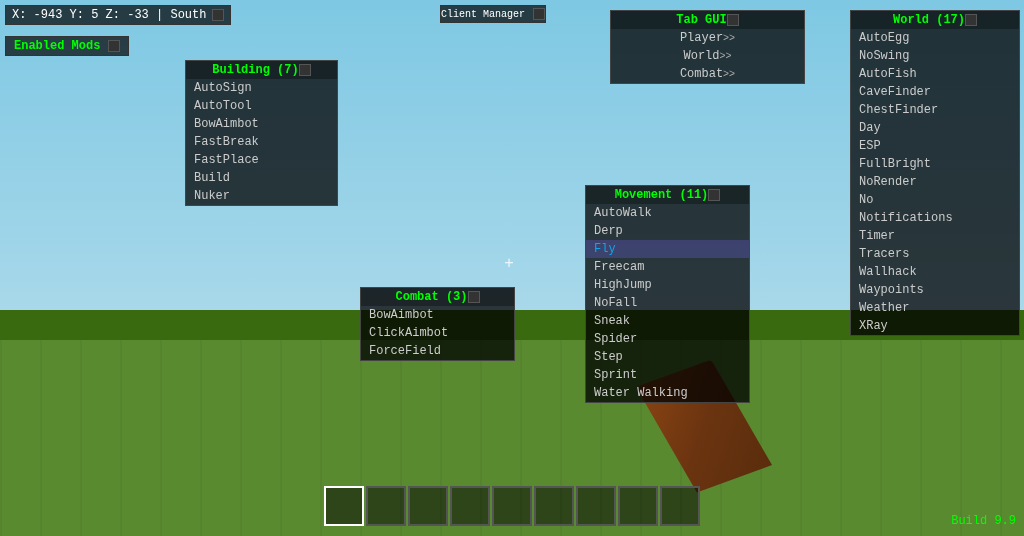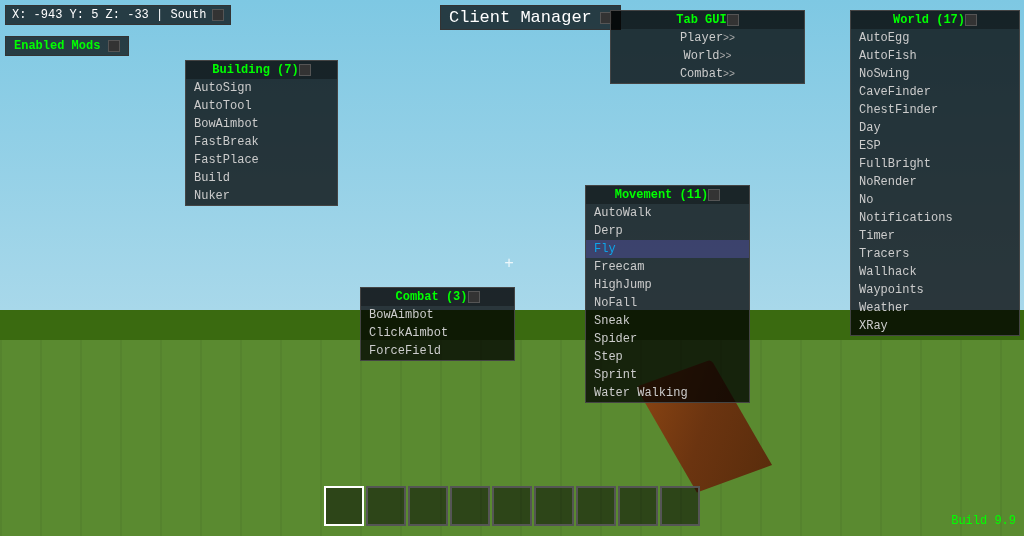--- a/index.html
+++ b/index.html
@@ -185,22 +185,22 @@
       border: 1px solid #555;
     }
 
     
     .client-manager-bar {
       position: absolute;
       top: 5px;
       left: 440px;
       background: rgba(0,0,0,0.7);
       color: #ffffff;
-      padding: 2px 8px;
-      font-size: 17px;
+      padding: 2px 0;
+      font-size: 10px;
       border: 1px solid #333;
       display: flex;
       align-items: center;
       gap: 8px;
     }
 
     
     .enabled-mods-bar {
       position: absolute;
       top: 36px;
@@ -305,22 +305,22 @@
     <span class="submenu-arrow">&gt;&gt;</span>
   </div>
 </div>
 
 <div class="ui-window" style="top: 10px; left: 850px; width: 170px;">
   <div class="ui-window-header">
     <span class="ui-window-title">World (17)</span>
     <div class="ui-window-close"></div>
   </div>
   <div class="ui-window-item">AutoEgg</div>
+  <div class="ui-window-item">NoSwing</div>
   <div class="ui-window-item">AutoFish</div>
-  <div class="ui-window-item">NoSwing</div>
   <div class="ui-window-item">CaveFinder</div>
   <div class="ui-window-item">ChestFinder</div>
   <div class="ui-window-item">Day</div>
   <div class="ui-window-item">ESP</div>
   <div class="ui-window-item">FullBright</div>
   <div class="ui-window-item">NoRender</div>
   <div class="ui-window-item">No</div>
   <div class="ui-window-item">Notifications</div>
   <div class="ui-window-item">Timer</div>
   <div class="ui-window-item">Tracers</div>

